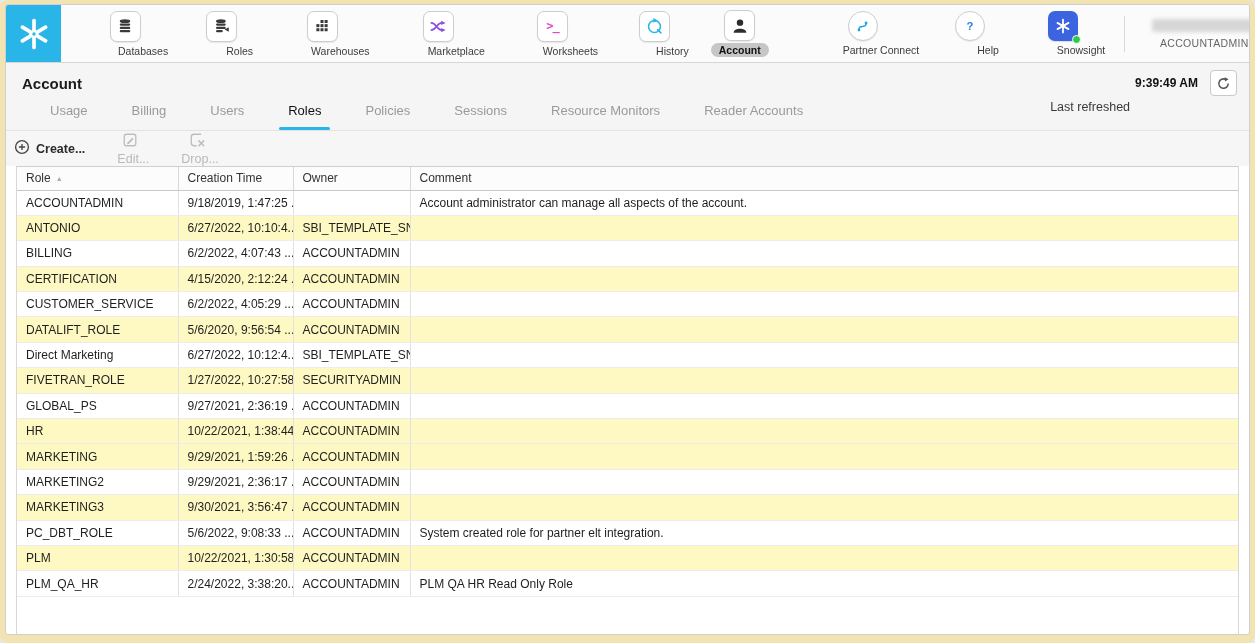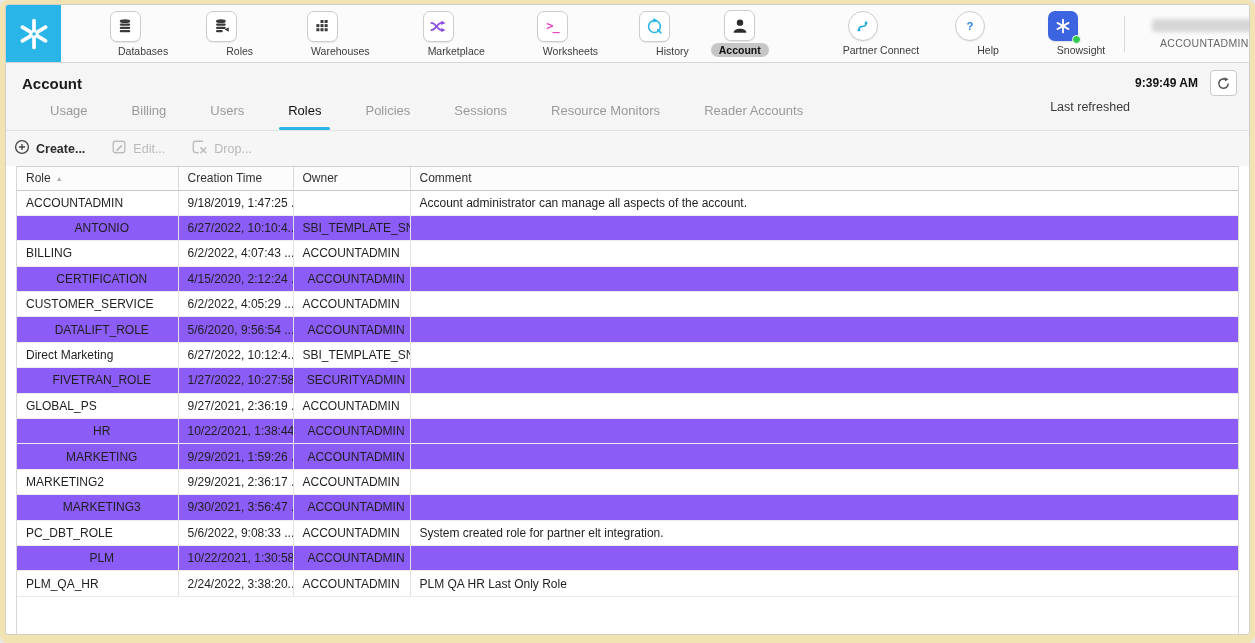--- a/index.html
+++ b/index.html
@@ -111,21 +111,21 @@
   }
 
   
   .action-bar {
     background: #f6f6f6; flex: 0 0 35px;
     display: flex; align-items: center; padding-left: 8px;
   }
   .action-btn { display: flex; align-items: center; margin-right: 26px; cursor: pointer; }
   .action-btn .a-label { font-size: 12.5px; margin-left: 6px; }
   .action-btn.enabled .a-label { color: #2b2b2b; font-weight: bold; }
-  .action-btn.disabled { cursor: default; }
+  .action-btn.disabled { cursor: default; flex-direction: column; }
   .action-btn.disabled .a-label { color: #b9b9b9; }
 
   
   .table-wrap {
     flex: 1 1 auto; background: #fff;
     margin: 0 10px; overflow: hidden;
     border-top: 1px solid #cfcfcf;
     border-left: 1px solid #d8d8d8;
     border-right: 1px solid #d8d8d8;
   }
@@ -141,21 +141,21 @@
   .roles th:last-child { border-right: none; }
   .roles td {
     height: 25.4px;
     font-size: 12px; color: #1f1f1f;
     padding: 0 0 0 9px;
     border-bottom: 1px solid #ececec;
     border-right: 1px solid #e2e2e2;
     white-space: nowrap; overflow: hidden;
   }
   .roles td:last-child { border-right: none; }
-  .roles tr.even td { background: #8b5cf6; text-align: center; }
+  .roles tr.even td { background: #fef9c3; }
   .sort-arrow { font-size: 7px; color: #a9a9a9; margin-left: 5px; vertical-align: 1px; }
 
   .col-role { width: 161px; }
   .col-creation { width: 115px; }
   .col-owner { width: 117px; }
 
   .ws-glyph { font-family: "DejaVu Sans Mono", monospace; font-weight: bold; font-size: 12px; color: #e049c0; letter-spacing: -1px; }
 </style>
 </head>
 <body>
@@ -457,20 +457,20 @@
             <tr class="even">
               <td>PLM</td>
               <td>10/22/2021, 1:30:58...</td>
               <td>ACCOUNTADMIN</td>
               <td></td>
             </tr>
             <tr class="odd">
               <td>PLM_QA_HR</td>
               <td>2/24/2022, 3:38:20...</td>
               <td>ACCOUNTADMIN</td>
-              <td>PLM QA HR Last Only Role</td>
+              <td>PLM QA HR Read Only Role</td>
             </tr>
           </tbody>
       </table>
     </div>
 
   </div>
 </div>
 
 </body></html>

